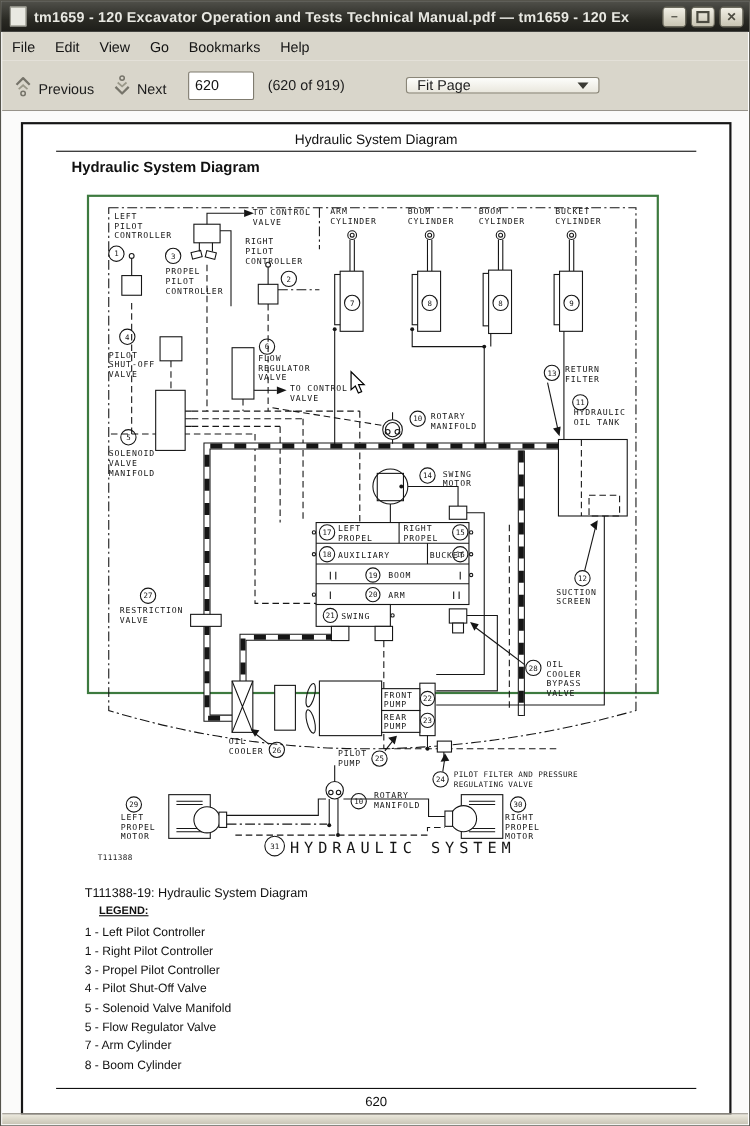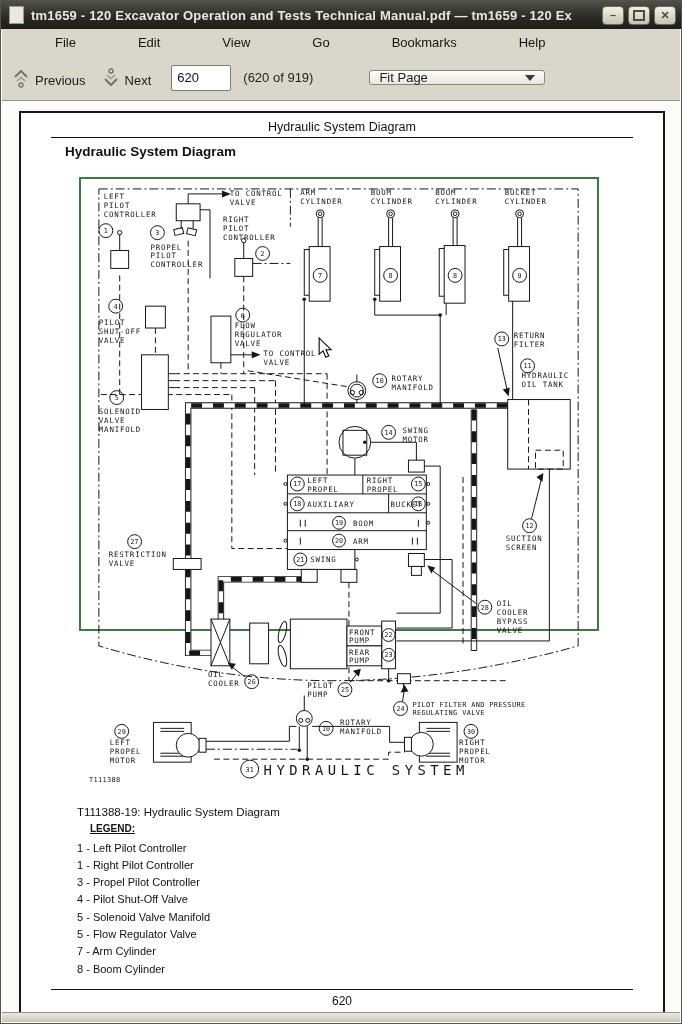--- a/index.html
+++ b/index.html
@@ -16,21 +16,21 @@
   .titlebar .title{color:#e8e8e2;font-size:13px;font-weight:bold;white-space:nowrap;
     overflow:hidden;flex:1 1 auto;letter-spacing:.2px;}
   .winbtn{width:22px;height:19px;margin-left:4px;border:1px solid #6e6c5e;border-radius:4px;
     background:linear-gradient(#f2f0e6,#c8c4b2);color:#4c4b41;font-size:11px;font-weight:bold;
     display:flex;align-items:center;justify-content:center;flex:0 0 auto;box-sizing:border-box;}
   .winbtn .maxglyph{width:8px;height:7px;border:2px solid #4c4b41;display:block;}
 
   
   .menubar{position:absolute;left:1px;top:28px;right:1px;height:26px;background:#d9d6cb;
     display:flex;align-items:center;font-size:13px;color:#141414;}
-  .menu-item{padding:20px 9px;margin-left:44px;}
+  .menu-item{padding:20px 9px;}
 
   
   .toolbar{position:absolute;left:1px;top:54px;right:1px;height:45px;background:#d9d6cb;
     border-bottom:1px solid #97938a;display:flex;align-items:center;font-size:13px;color:#1c1c1c;}
   .navbtn{display:flex;align-items:flex-end;gap:5px;padding:6px 6px;margin-left:4px;}
   .pageinput{width:48px;height:24px;border:1px solid #7f7b6f;border-radius:2px;background:#fff;
     font-size:13px;font-family:"Liberation Sans",sans-serif;padding:0 5px;margin-left:14px;box-sizing:content-box;color:#111;}
   .pagecount{margin-left:12px;}
   .combo{margin-left:56px;width:176px;height:15px;border:1px solid #8a8678;border-radius:3px;
     background:linear-gradient(#fdfdfb,#e9e7dd);display:flex;align-items:center;box-sizing:border-box;}

